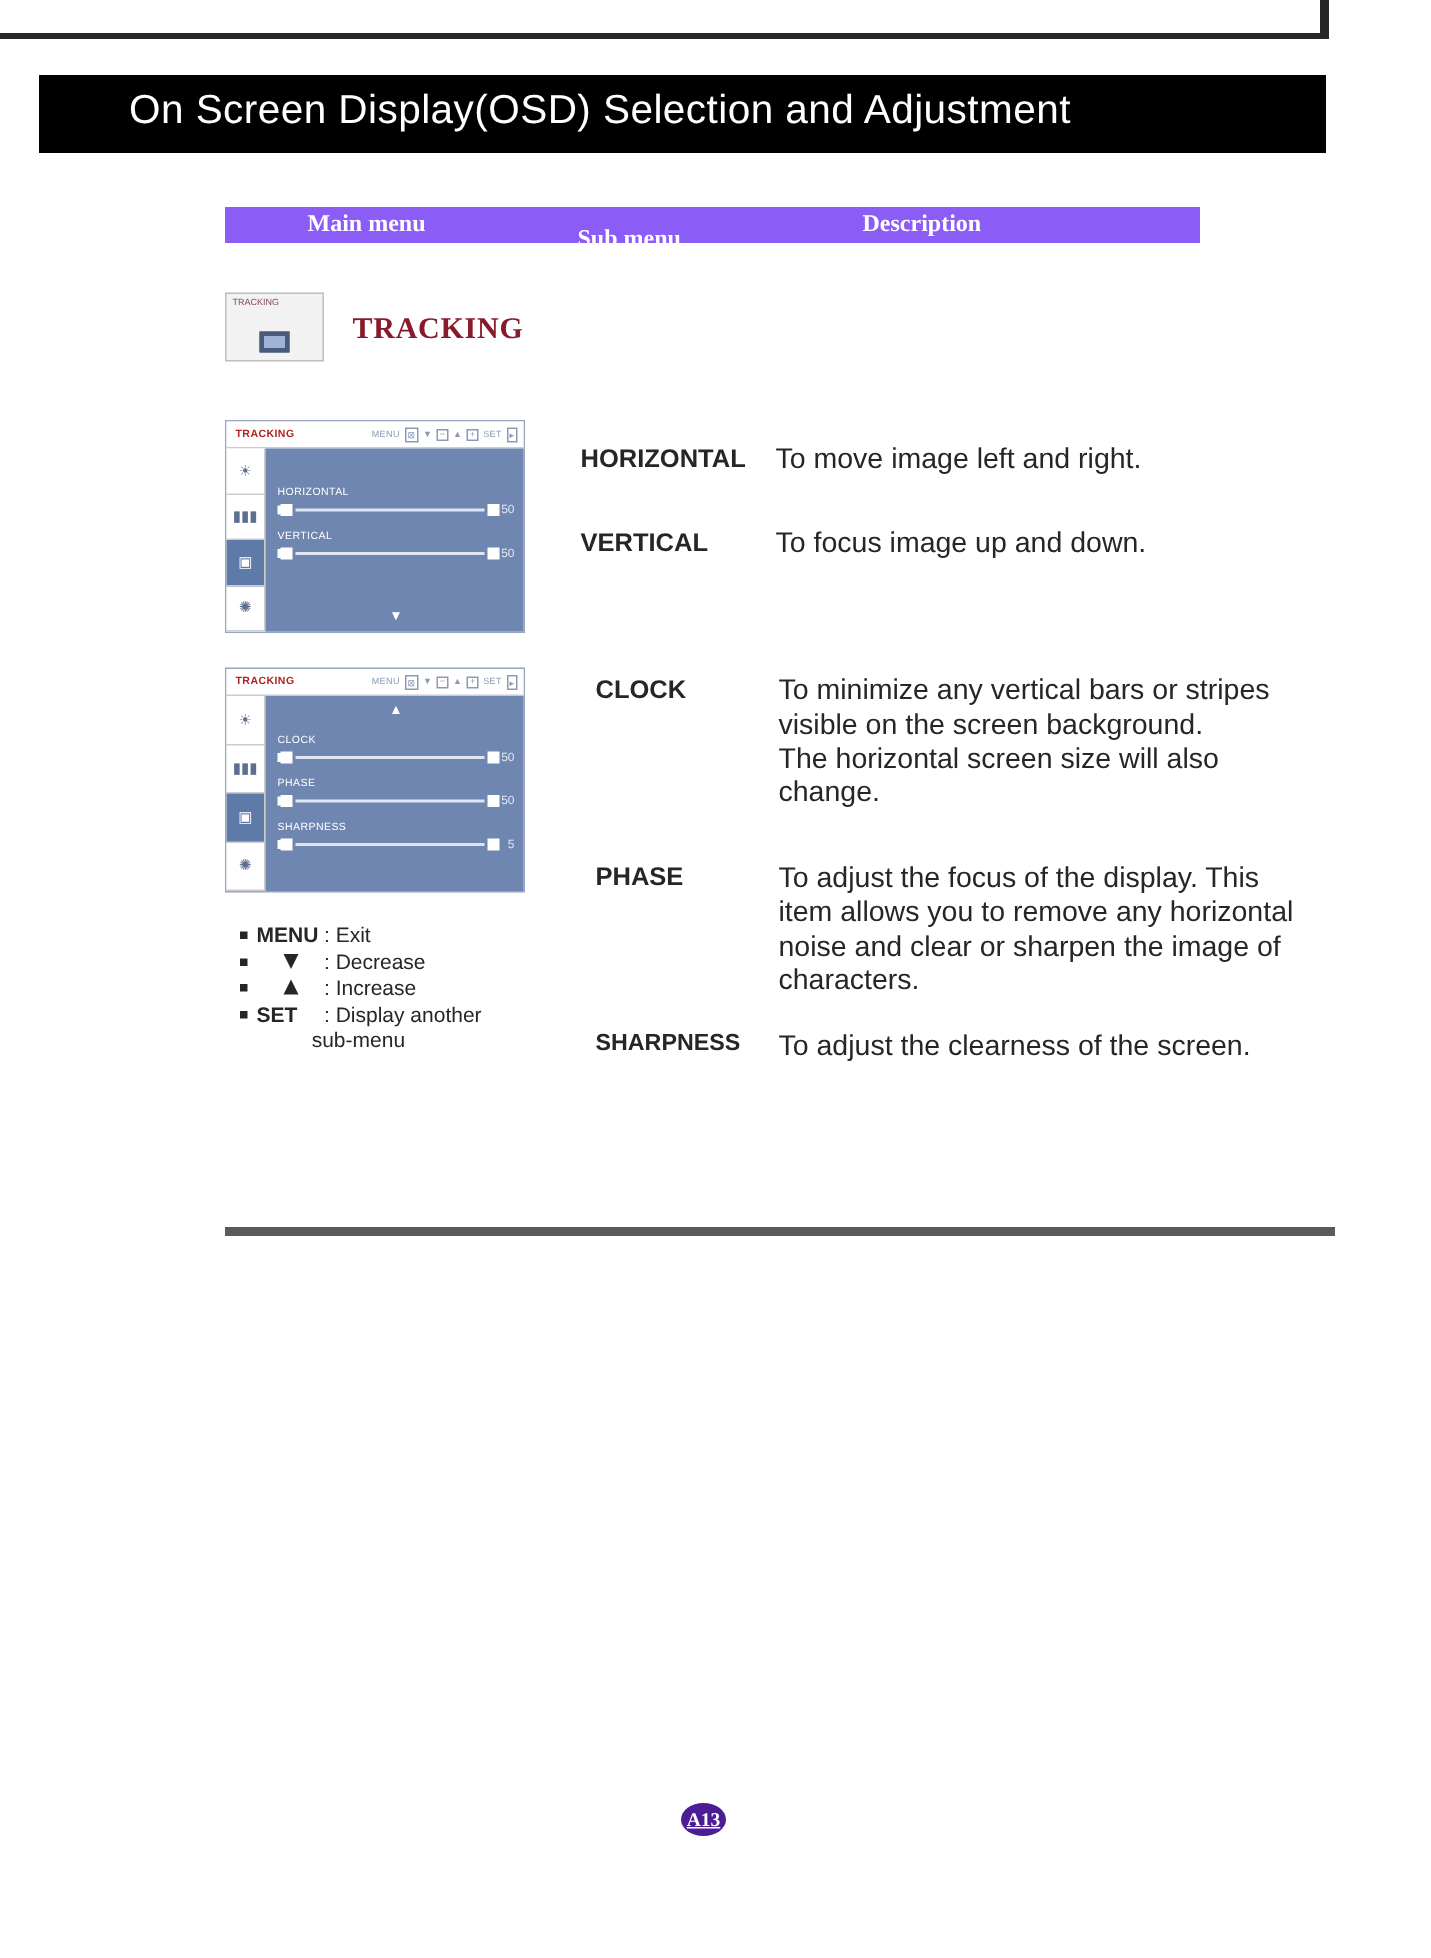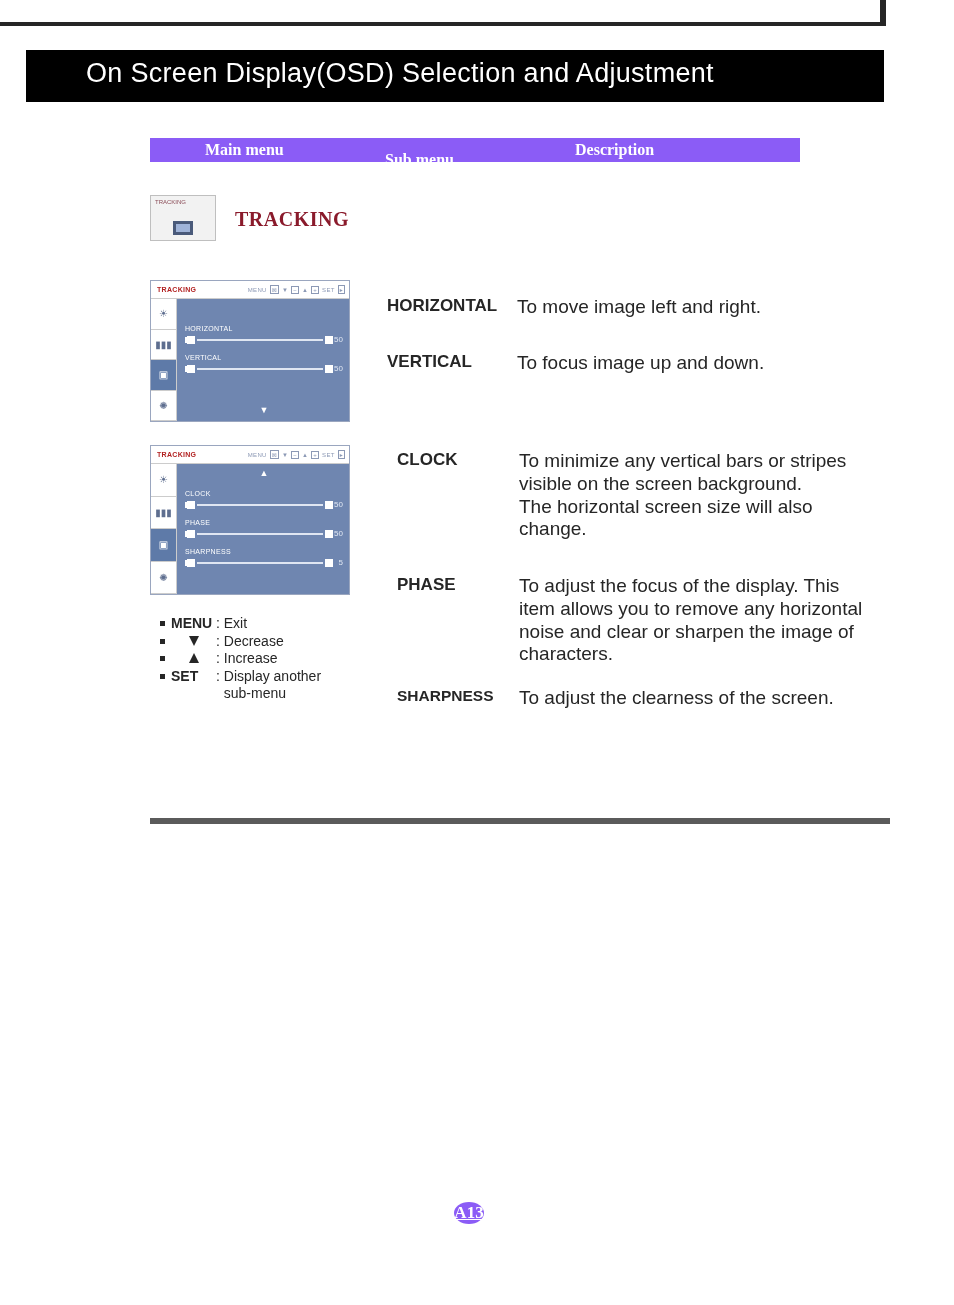--- a/index.html
+++ b/index.html
@@ -123,23 +123,23 @@
     border-bottom: 10px solid #262626; margin-top: 2px;
   }
 
   .grey-rule {
     position: absolute; top: 818px; left: 150px; width: 740px; height: 6px;
     background: #5b5b5b;
   }
 
   .page-badge {
     position: absolute; top: 1202px; left: 454px; width: 30px; height: 22px;
-    background: #8b5cf6; border-radius: 50%;
+    background: #4c1d95; border-radius: 50%;
     color: #fff; font-family: Georgia, serif; font-weight: bold;
-    font-size: 17px; display: flex; align-items: center; justify-content: center; text-decoration: underline;
+    font-size: 13px; display: flex; align-items: center; justify-content: center; text-decoration: underline;
   }
 </style>
 </head>
 <body>
 
 <div class="trim-top"></div>
 <div class="trim-top2"></div>
 
 <div class="black-banner"></div>
 <div class="banner-title">On Screen Display(OSD) Selection and Adjustment</div>
@@ -286,21 +286,21 @@
   <div class="row">
     <div class="bullet"></div>
     <span class="key" style="text-align:center;"><span class="tri-up"></span></span>
     <span>: Increase</span>
   </div>
   <div class="row">
     <div class="bullet"></div>
     <span class="key">SET</span>
     <span>: Display another</span>
   </div>
-  <div class="row" style="margin-left:56px;">
+  <div class="row" style="margin-left:40px;">
     <span>  sub-menu</span>
   </div>
 </div>
 
 <div class="grey-rule"></div>
 
 <div class="page-badge">
   <span textcontent="">A13</span>
 </div>
 

